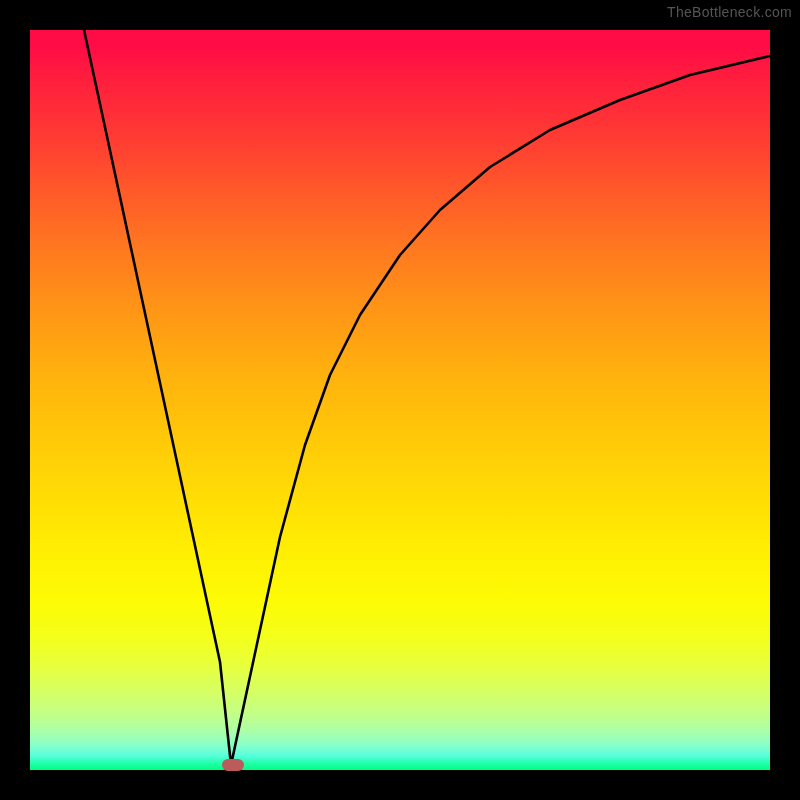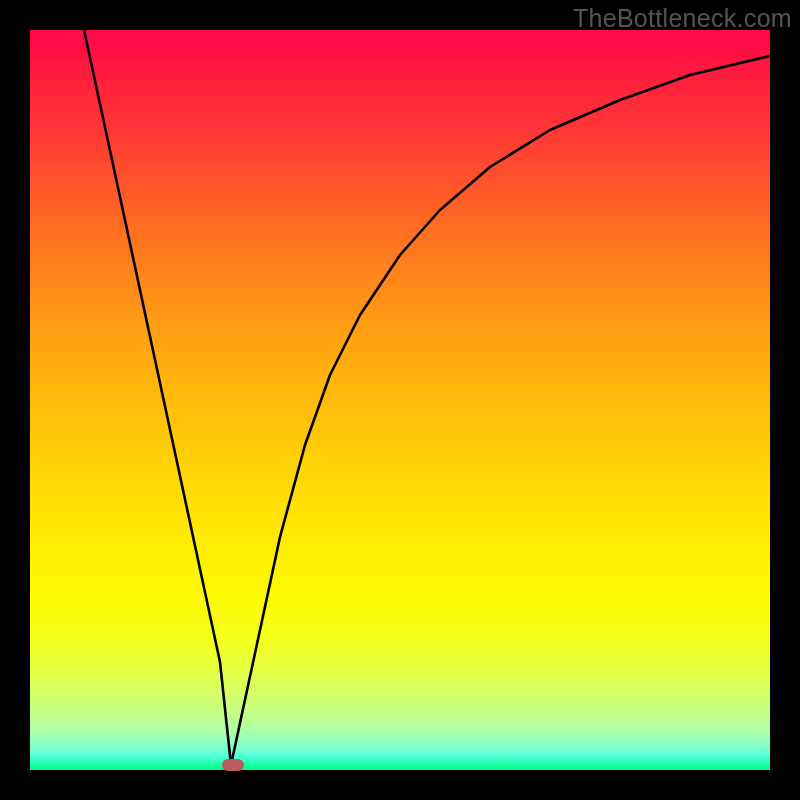--- a/index.html
+++ b/index.html
@@ -45,21 +45,21 @@
       #5affde 98%,
       #26ffb1 99%,
       #00ff7e 100%
     );
   }
   .watermark {
     position: absolute;
     top: 4px;
     right: 8px;
     color: #555555;
-    font-size: 25px;
+    font-size: 14px;
     font-weight: 500;
     letter-spacing: 0.3px;
     z-index: 50;
     text-align: right;
   }
   .marker {
     position: absolute;
     left: 192px;
     top: 729px;
     width: 22px;

